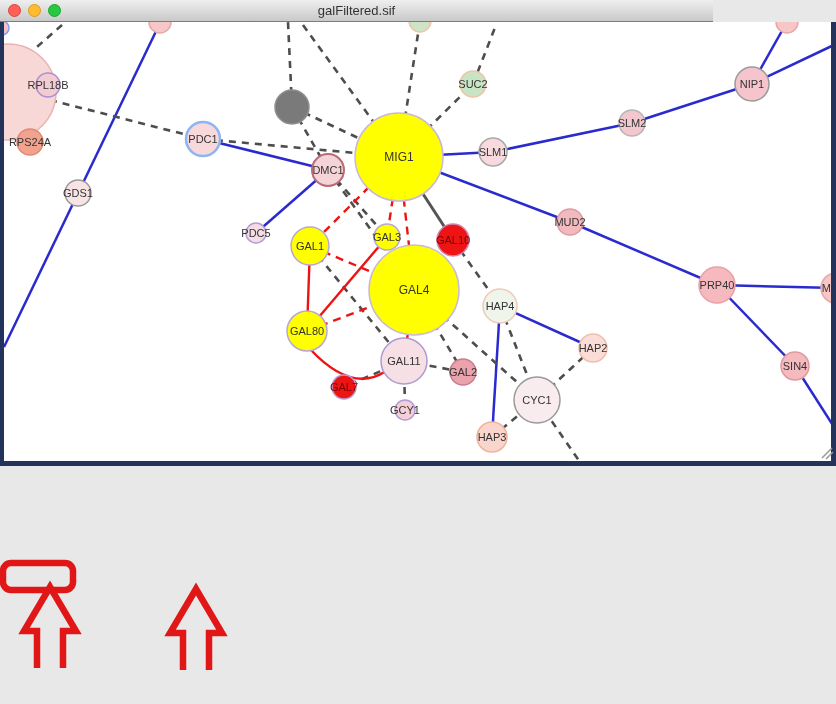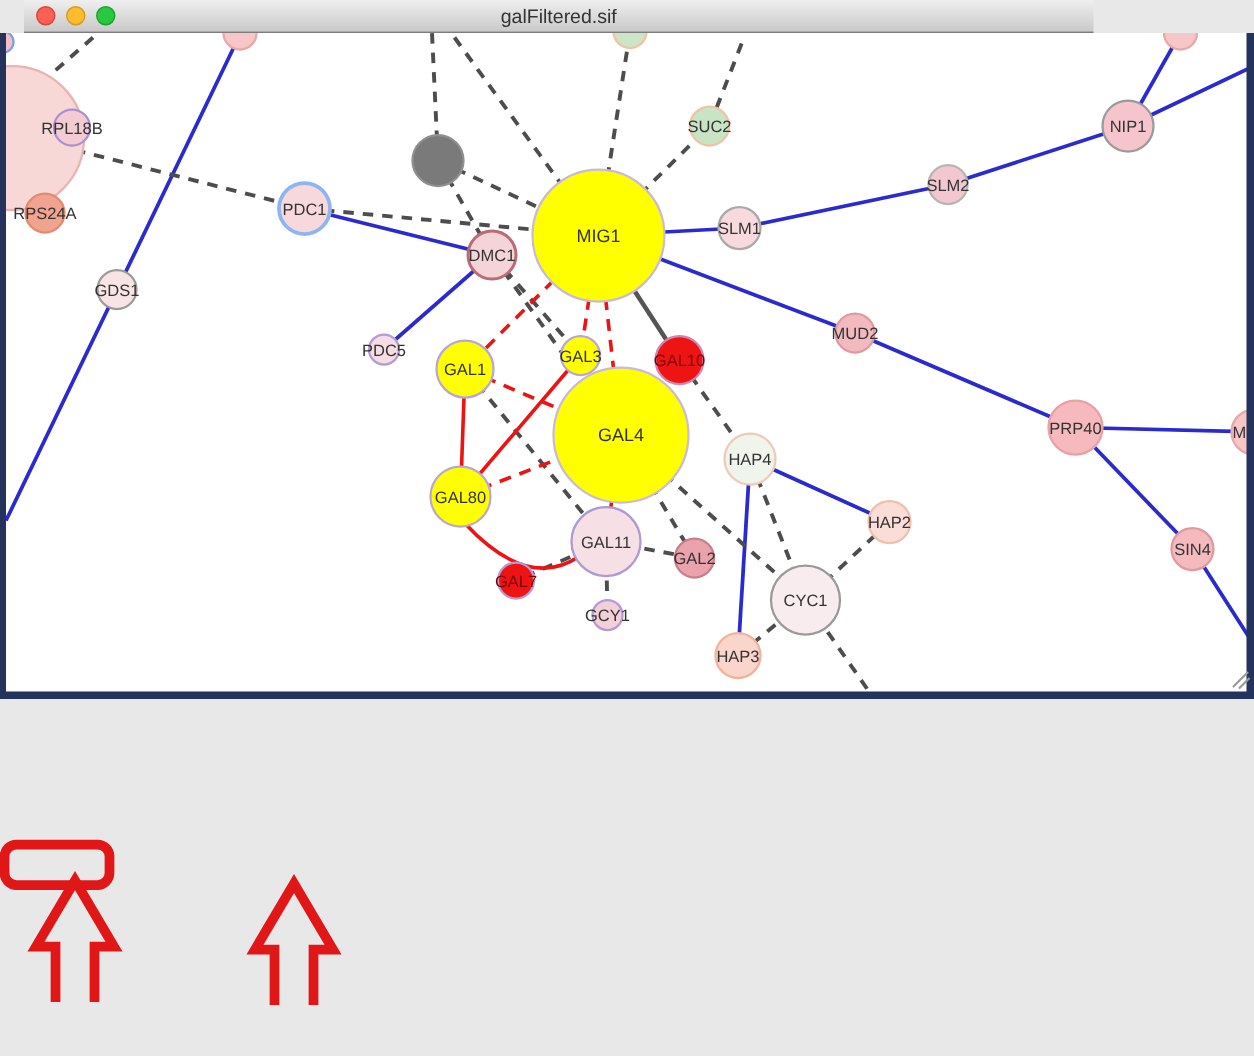--- a/index.html
+++ b/index.html
@@ -1,19 +1,19 @@
 <!DOCTYPE html>
 <html><head>
 <meta charset="utf-8">
 <style>
   html,body{margin:0;padding:0;}
   body{width:836px;height:704px;position:relative;overflow:hidden;
        font-family:"Liberation Sans",sans-serif;background:#e8e8e8;}
   
-  .titlebar{position:absolute;left:16px;width:713px;height:22px;
+  .titlebar{position:absolute;left:0;width:713px;height:22px;
     background:linear-gradient(#efefef,#c9c9c9);
     border-bottom:1px solid #7d7d7d;box-sizing:border-box;}
   #net-titlebar{top:0;}
   .tb-title{position:absolute;left:0;right:0;top:0;height:22px;line-height:22px;
     text-align:center;font-size:13px;color:#333;}
   .lights{position:absolute;left:8px;top:4px;display:flex;gap:7px;}
   .light{width:13px;height:13px;border-radius:50%;box-sizing:border-box;}
   .light.red{background:#ff5f57;border:1px solid #d8453c;}
   .light.yellow{background:#febc2e;border:1px solid #d89b20;}
   .light.green{background:#28c840;border:1px solid #1da32f;}

